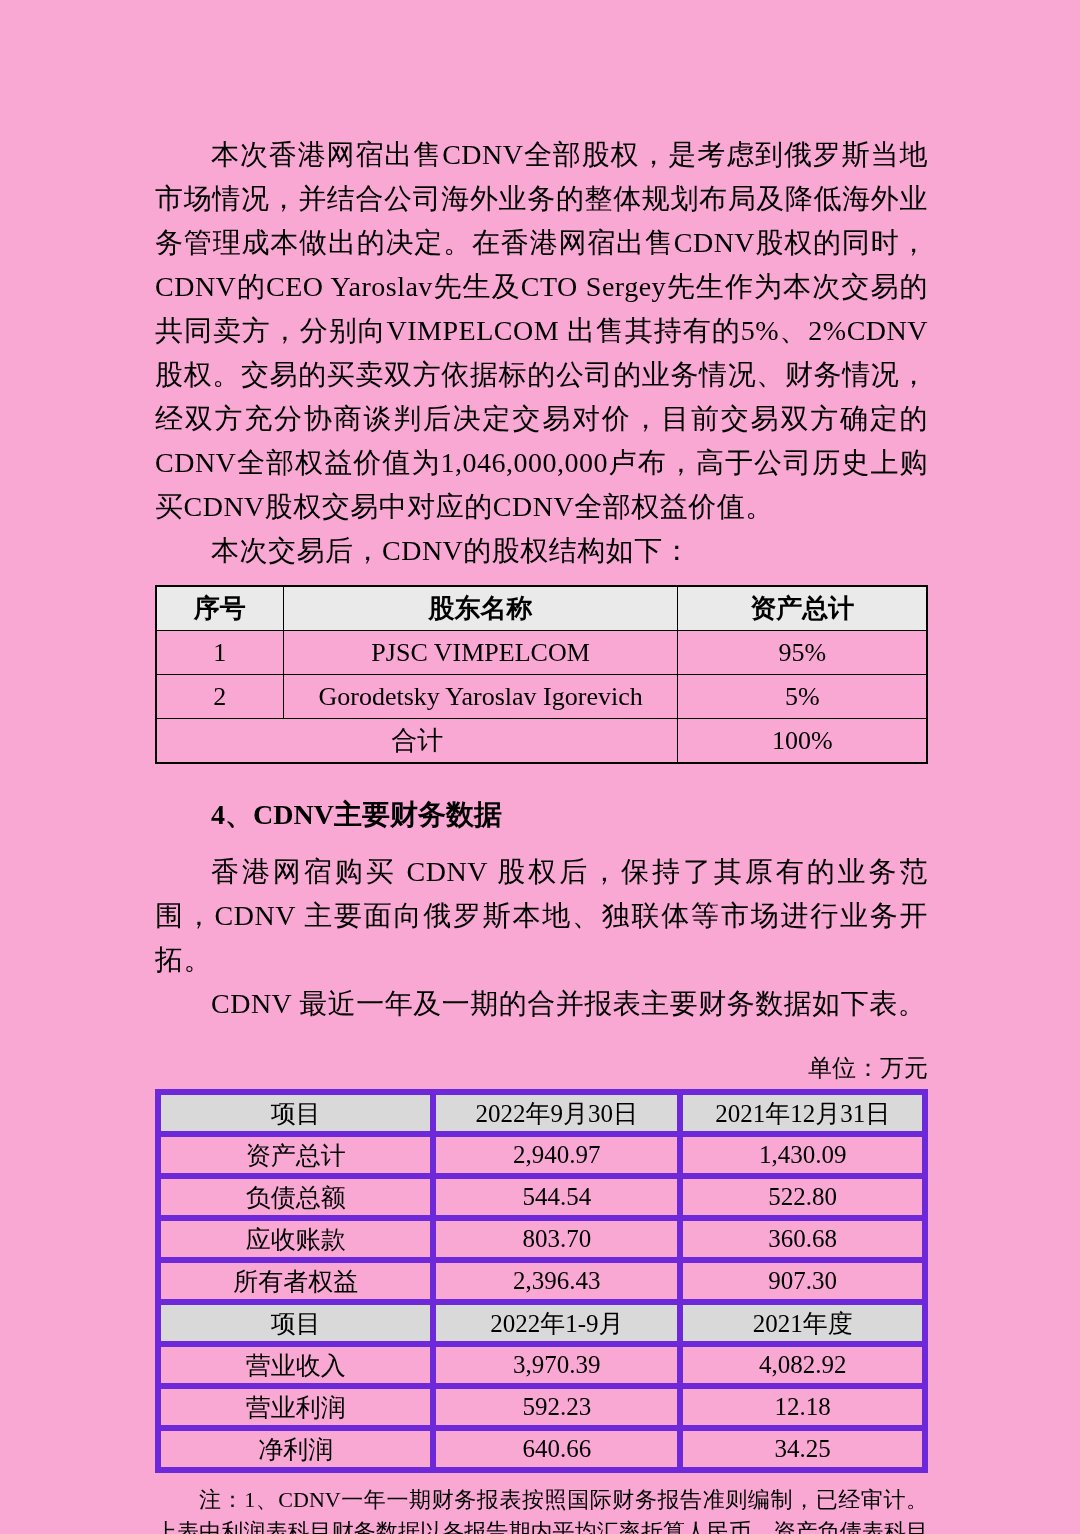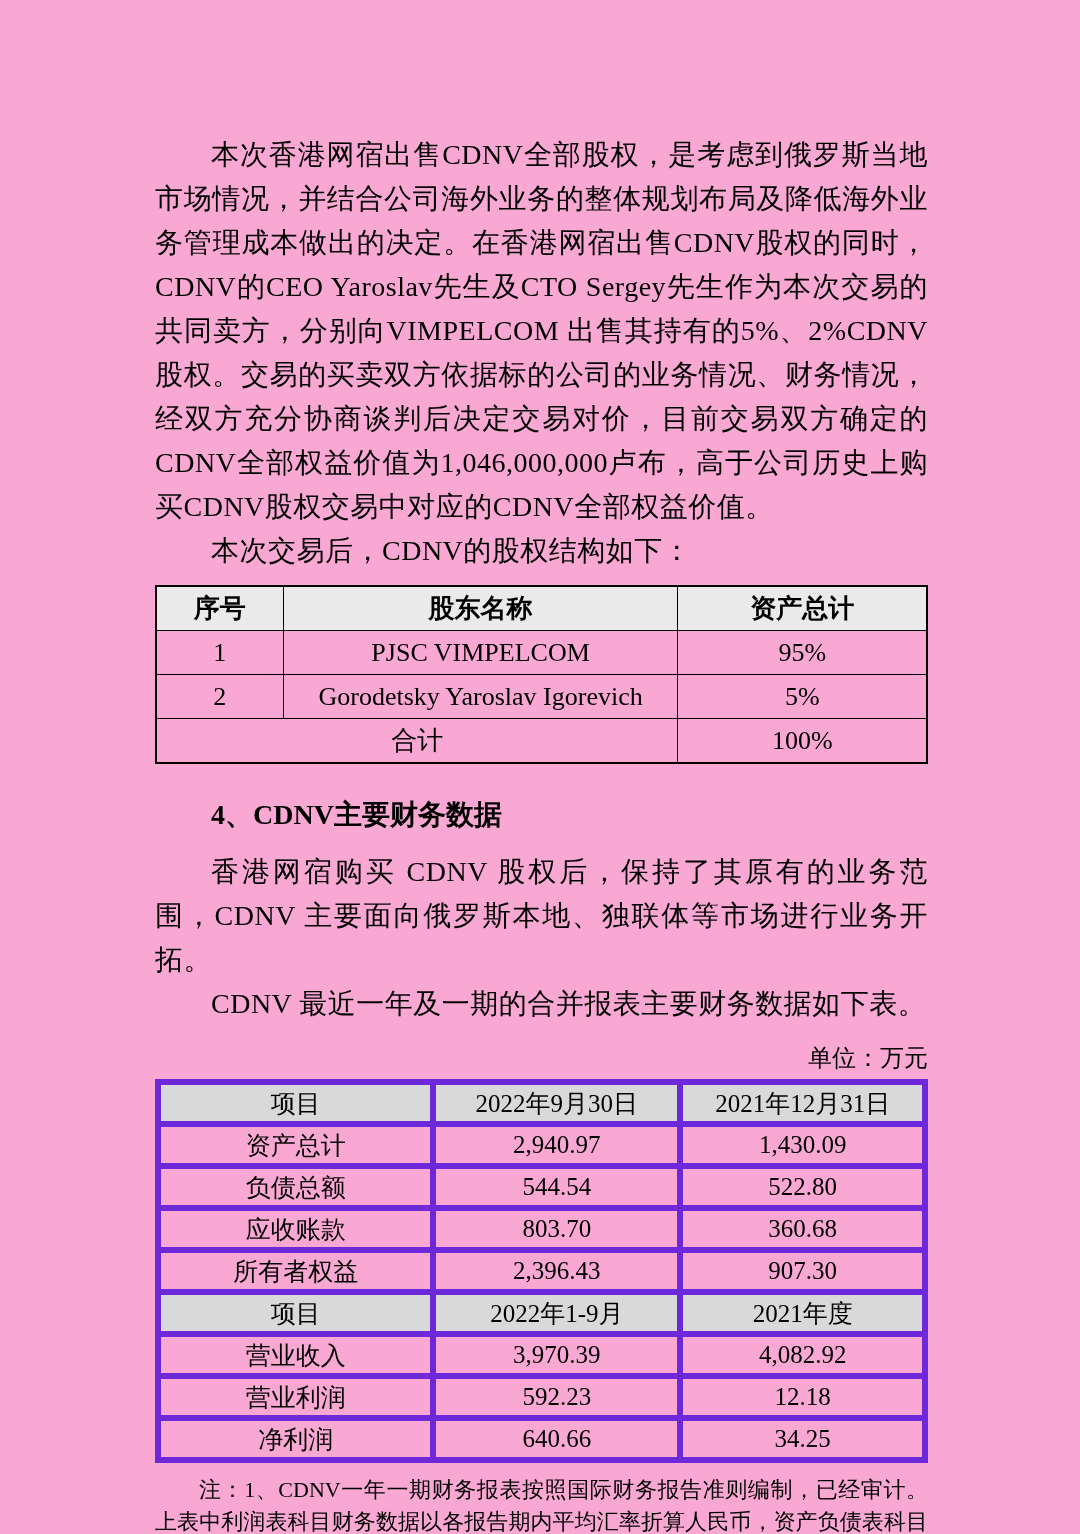--- a/index.html
+++ b/index.html
@@ -56,21 +56,21 @@
     font-size: 28px;
     line-height: 42px;
     font-weight: bold;
     margin: 30px 0 14px 0;
     text-indent: 2em;
   }
   .unit-label {
     font-size: 24px;
     line-height: 32px;
     text-align: right;
-    margin-top: 16px;
+    margin-top: 26px;
   }
   
   table.fin-table {
     margin-top: 5px;
     font-size: 25px;
   }
   table.fin-table td {
     border: 6px solid #6d28d9;
     text-align: center;
     vertical-align: middle;

